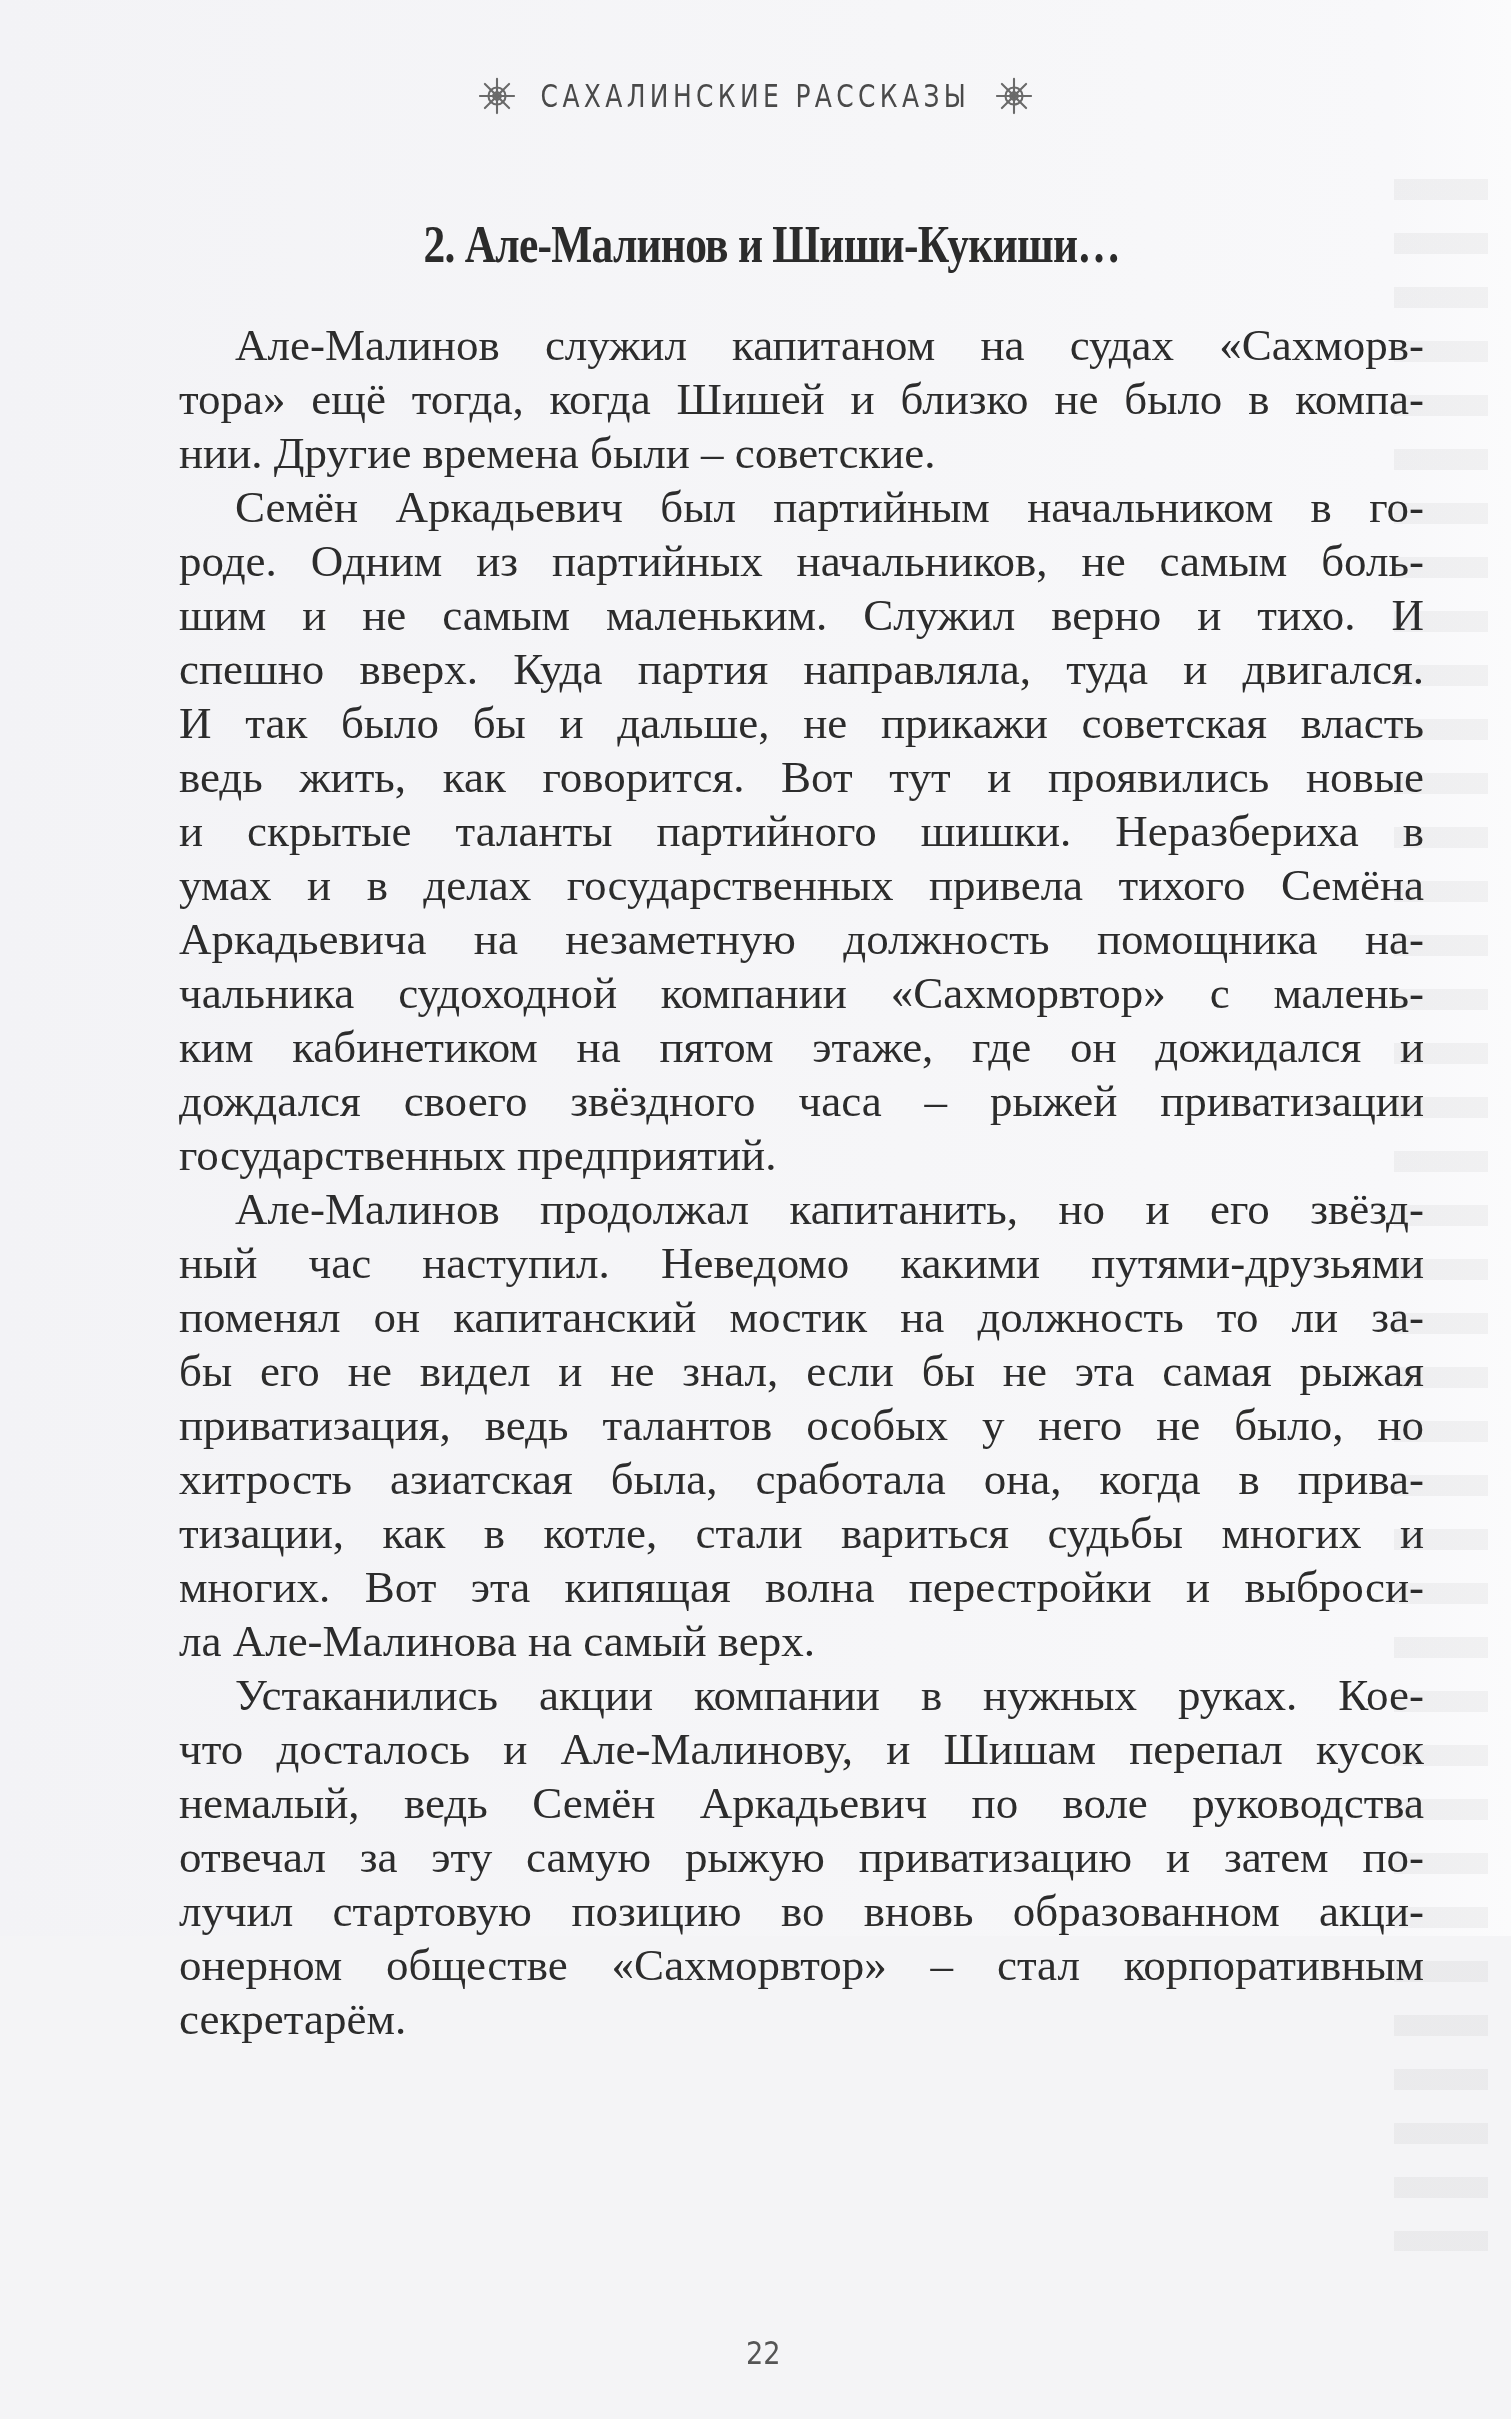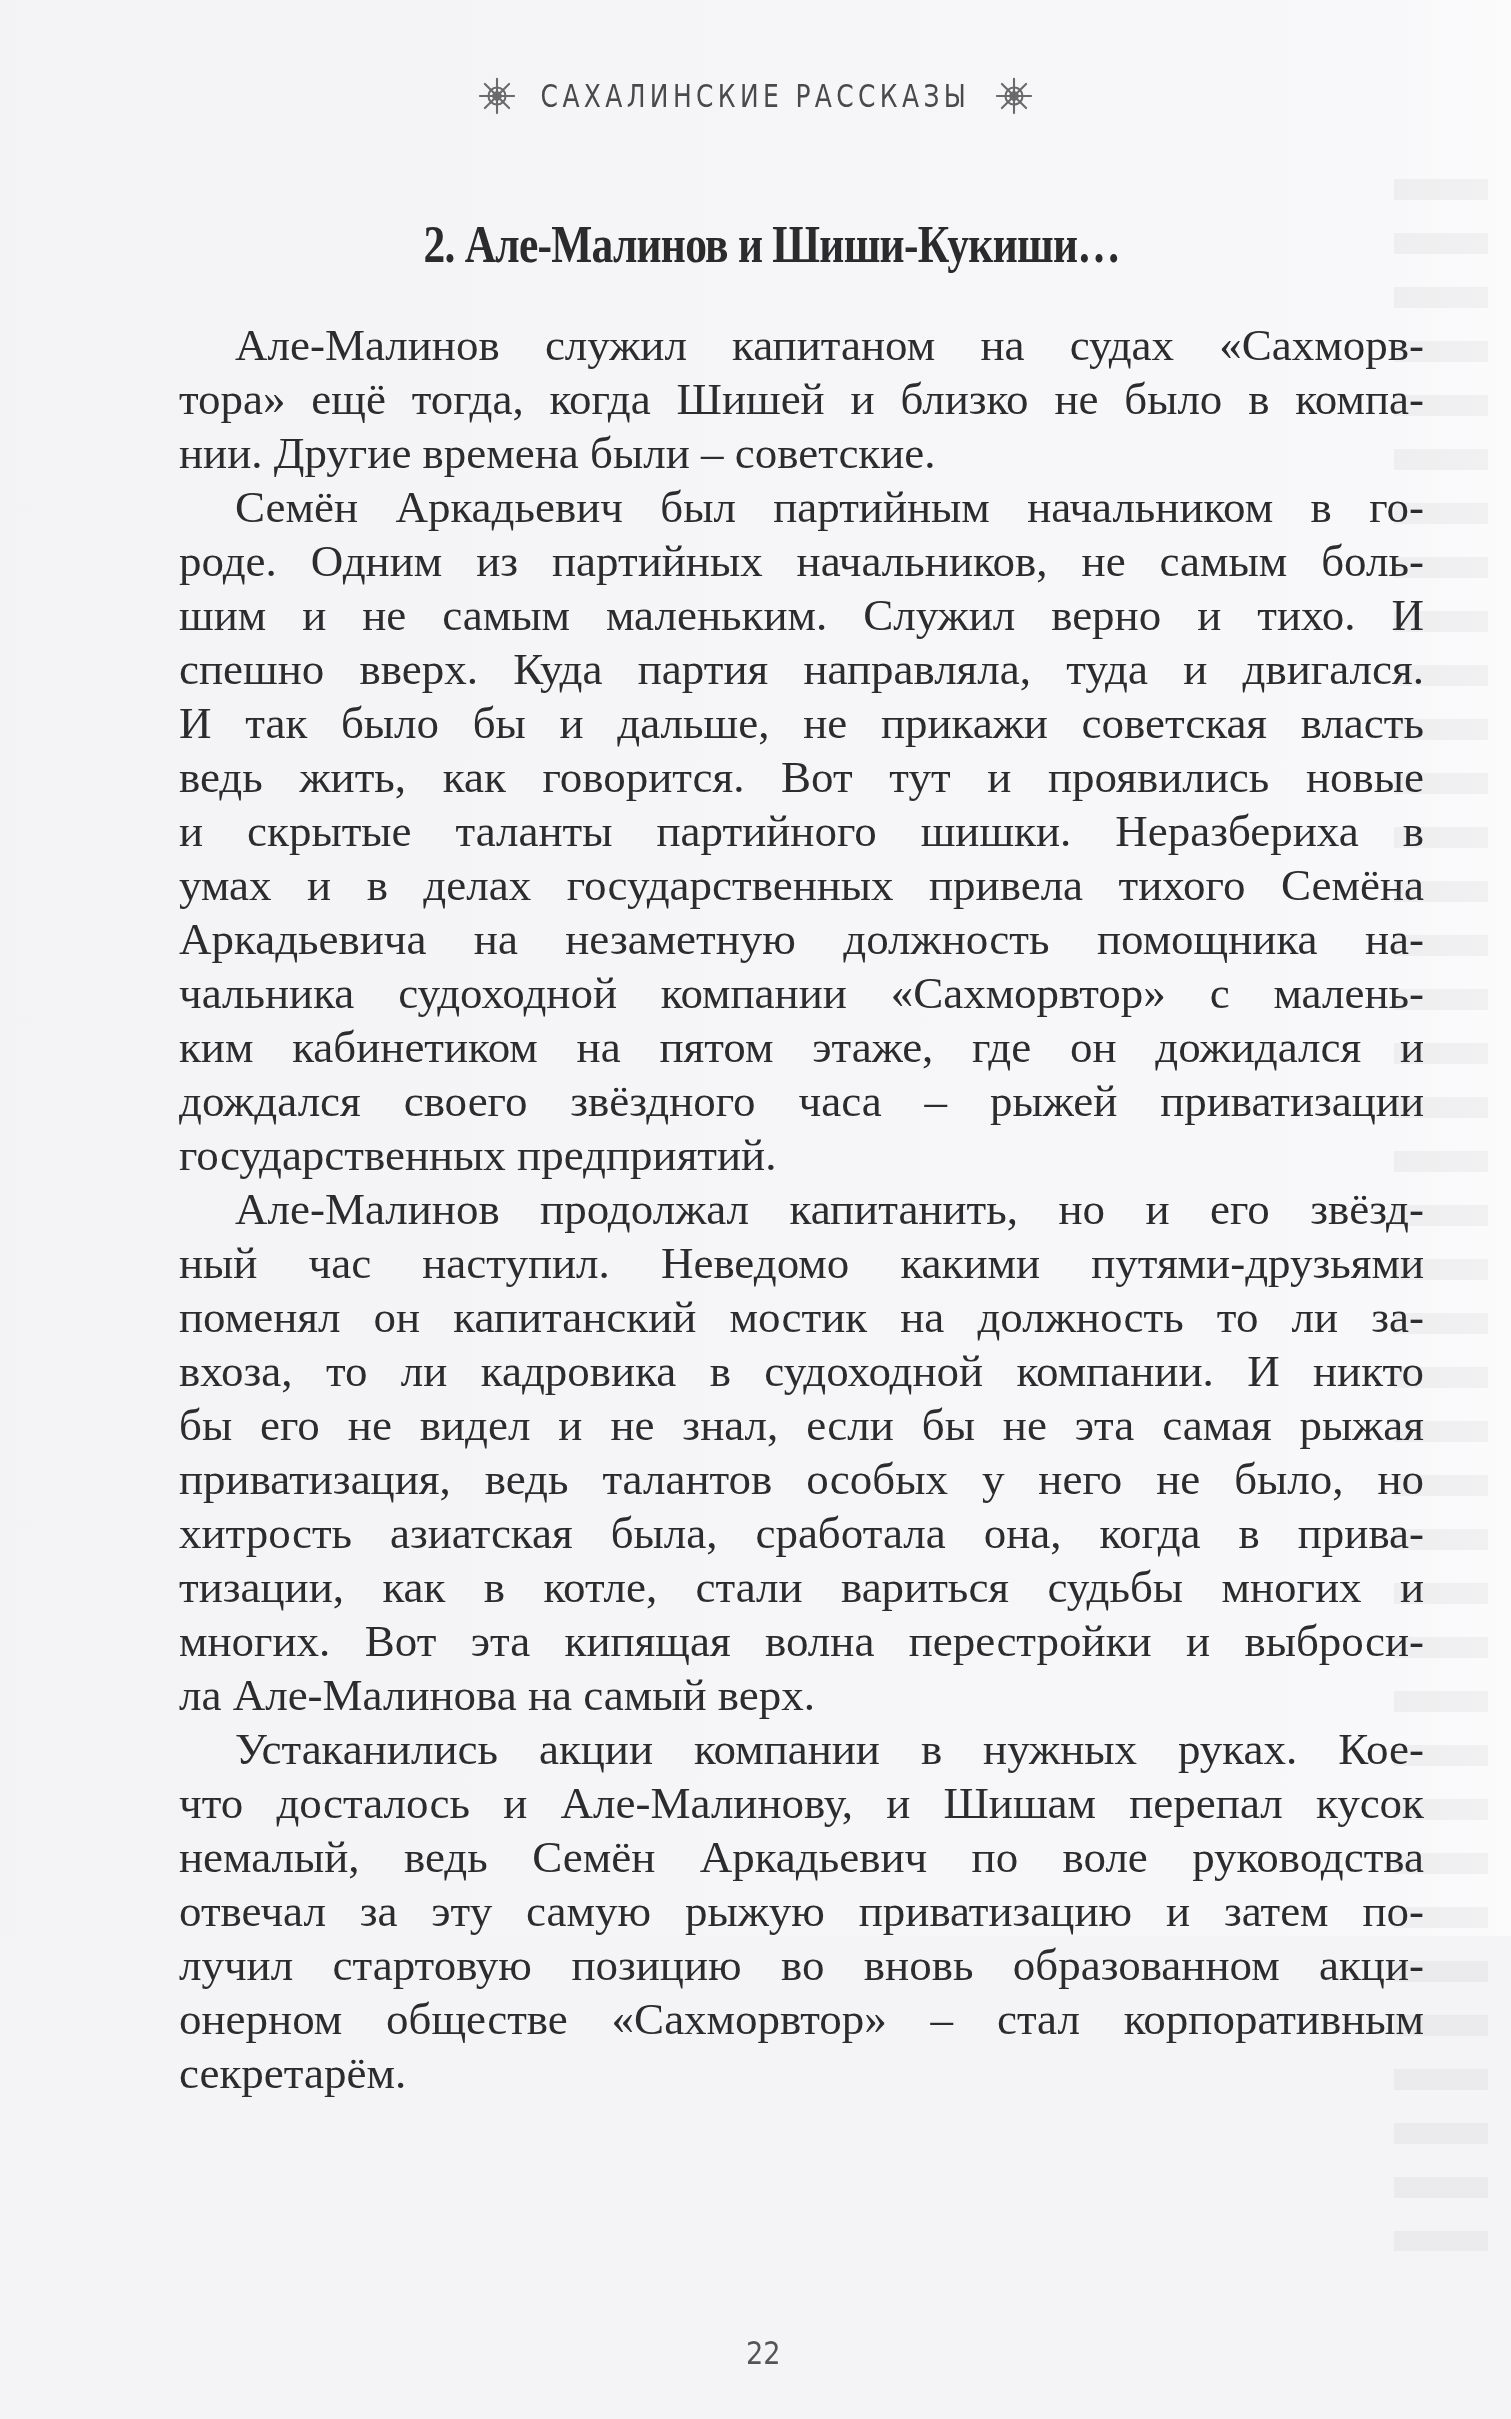--- a/index.html
+++ b/index.html
@@ -159,21 +159,20 @@
       <span class="line">и скрытые таланты партийного шишки. Неразбериха в</span>
       <span class="line">умах и в делах государственных привела тихого Семёна</span>
       <span class="line">Аркадьевича на незаметную должность помощника на-</span>
       <span class="line">чальника судоходной компании «Сахморвтор» с малень-</span>
       <span class="line">ким кабинетиком на пятом этаже, где он дожидался и</span>
       <span class="line">дождался своего звёздного часа – рыжей приватизации</span>
       <span class="line last">государственных предприятий.</span>
       <span class="line indent">Але-Малинов продолжал капитанить, но и его звёзд-</span>
       <span class="line">ный час наступил. Неведомо какими путями-друзьями</span>
       <span class="line">поменял он капитанский мостик на должность то ли за-</span>
-      <span class="line">вхоза, то ли кадровика в судоходной компании. И никто</span>
       <span class="line">бы его не видел и не знал, если бы не эта самая рыжая</span>
       <span class="line">приватизация, ведь талантов особых у него не было, но</span>
       <span class="line">хитрость азиатская была, сработала она, когда в прива-</span>
       <span class="line">тизации, как в котле, стали вариться судьбы многих и</span>
       <span class="line">многих. Вот эта кипящая волна перестройки и выброси-</span>
       <span class="line last">ла Але-Малинова на самый верх.</span>
       <span class="line indent">Устаканились акции компании в нужных руках. Кое-</span>
       <span class="line">что досталось и Але-Малинову, и Шишам перепал кусок</span>
       <span class="line">немалый, ведь Семён Аркадьевич по воле руководства</span>
       <span class="line">отвечал за эту самую рыжую приватизацию и затем по-</span>

